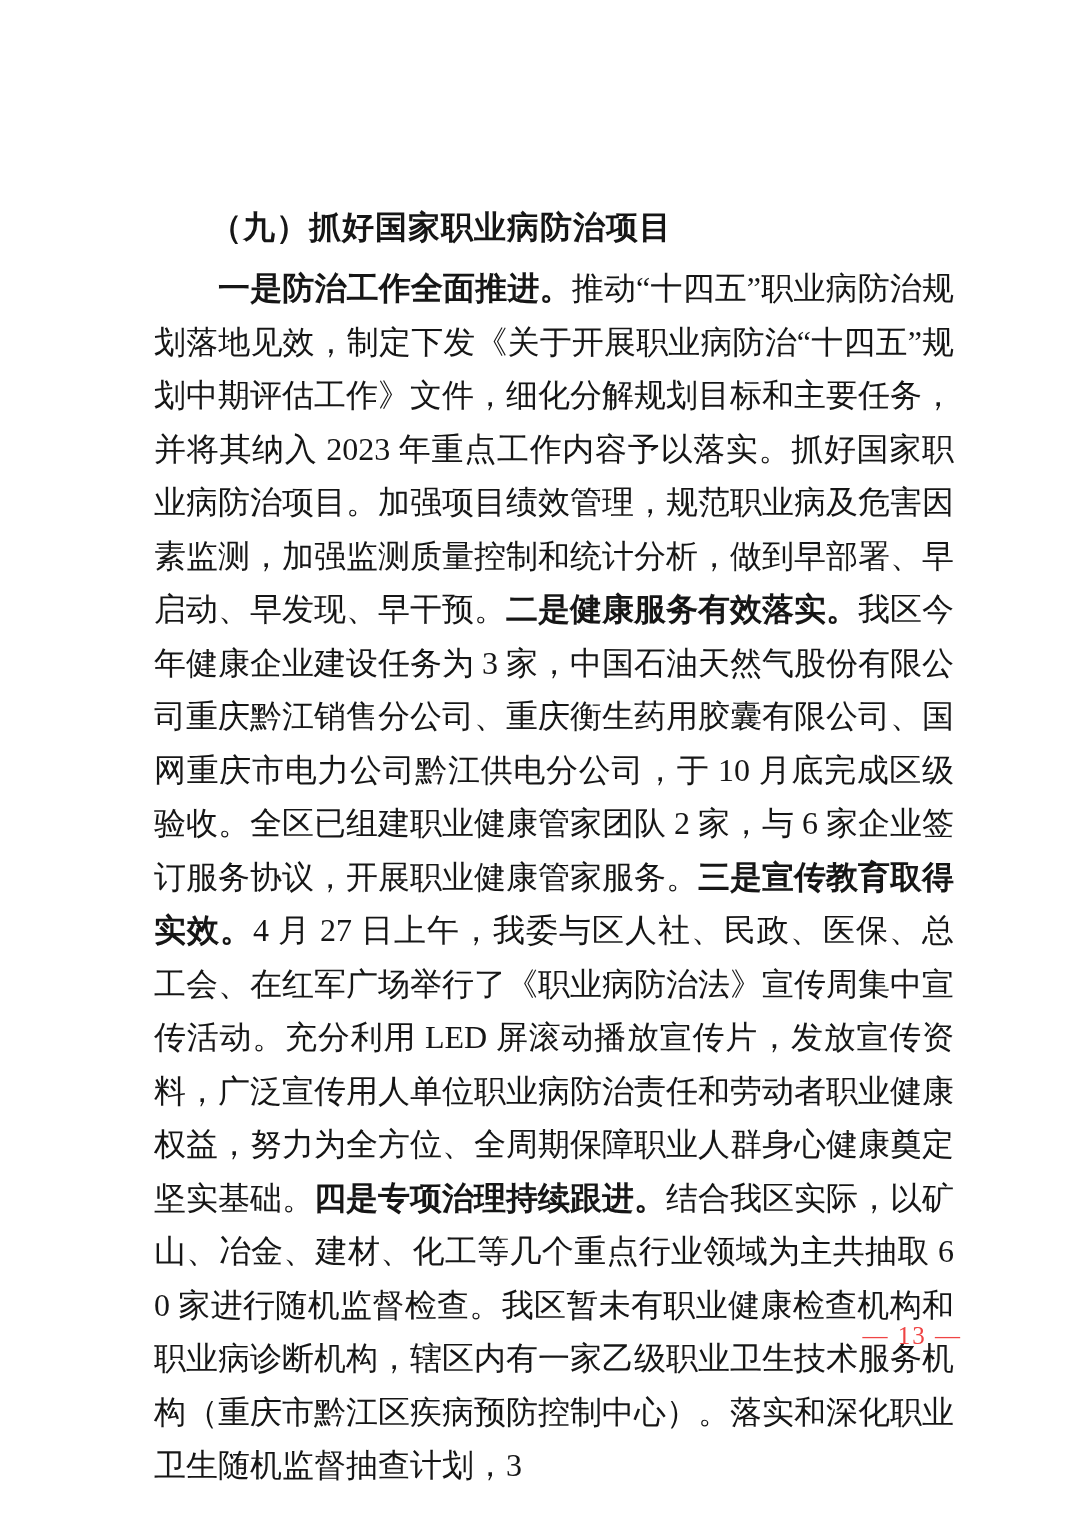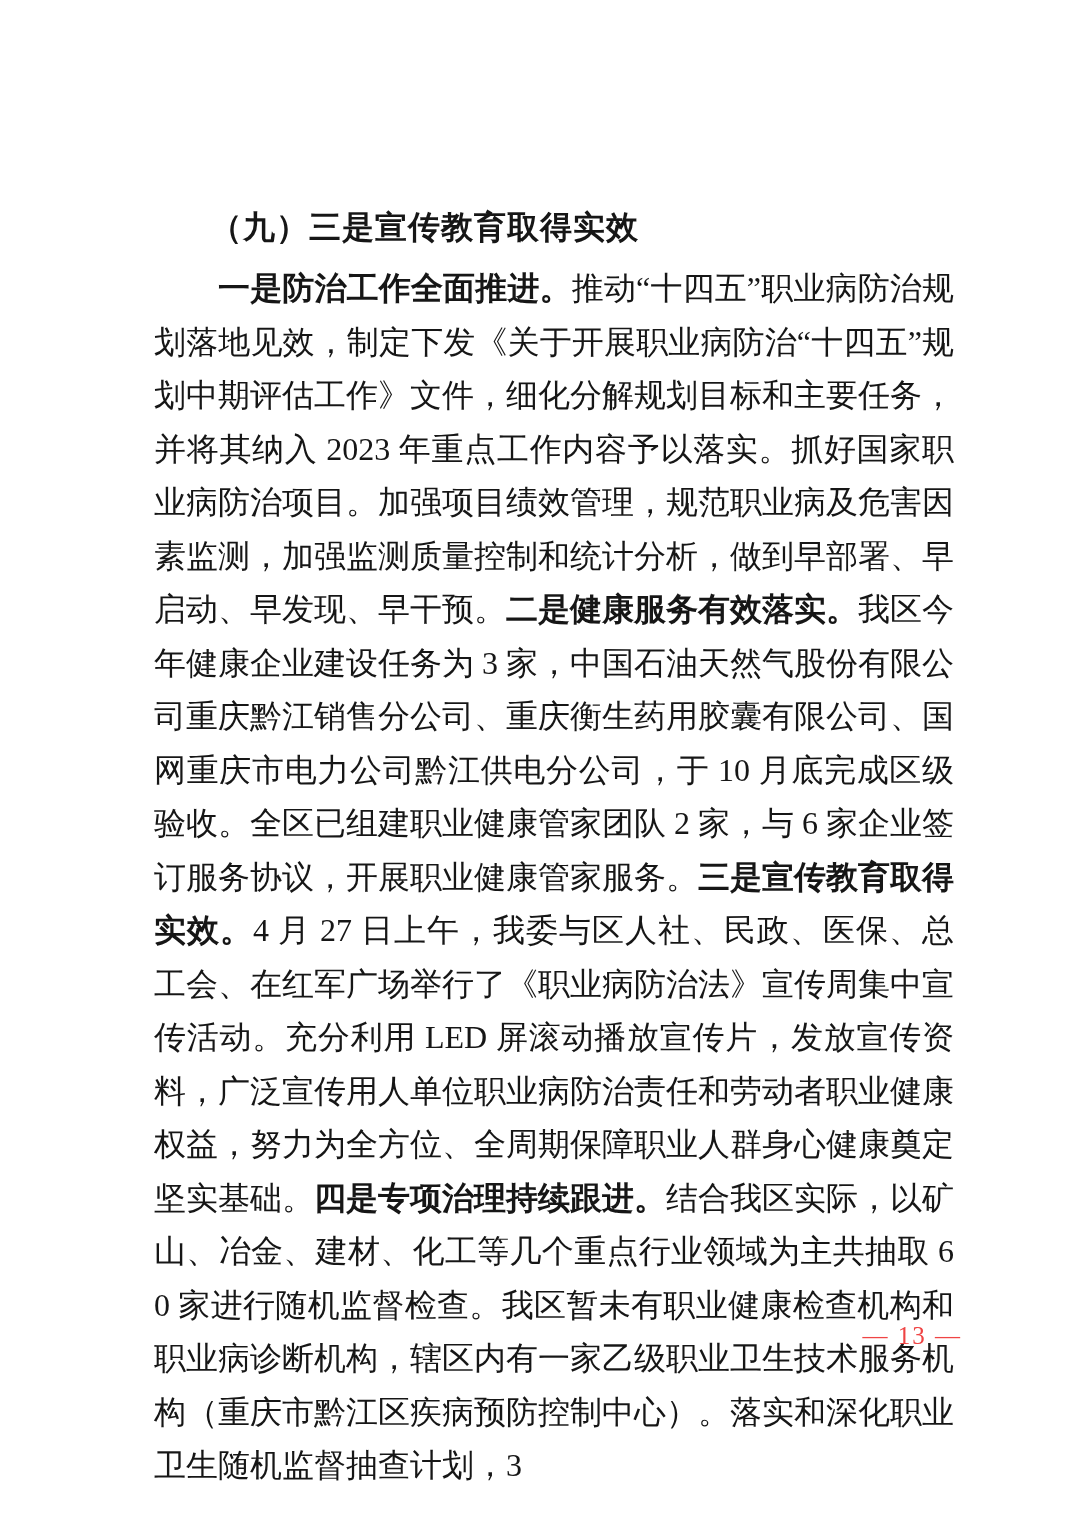--- a/index.html
+++ b/index.html
@@ -51,17 +51,17 @@
     line-height: 40px;
     color: #ef4444;
     letter-spacing: 2px;
   }
 </style>
 </head>
 <body>
 
 <div class="page">
   <div class="content">
-    <h2 class="heading">（九）三是宣传教育取得实效</h2>
+    <h2 class="heading">（九）抓好国家职业病防治项目</h2>
     <p class="body-text"><span class="seg-bold">一是防治工作全面推进。</span><span>推动“十四五”职业病防治规划落地见效，制定下发《关于开展职业病防治“十四五”规划中期评估工作》文件，细化分解规划目标和主要任务，并将其纳入 2023 年重点工作内容予以落实。抓好国家职业病防治项目。加强项目绩效管理，规范职业病及危害因素监测，加强监测质量控制和统计分析，做到早部署、早启动、早发现、早干预。</span><span class="seg-bold">二是健康服务有效落实。</span><span>我区今年健康企业建设任务为 3 家，中国石油天然气股份有限公司重庆黔江销售分公司、重庆衡生药用胶囊有限公司、国网重庆市电力公司黔江供电分公司，于 10 月底完成区级验收。全区已组建职业健康管家团队 2 家，与 6 家企业签订服务协议，开展职业健康管家服务。</span><span class="seg-bold">三是宣传教育取得实效。</span><span>4 月 27 日上午，我委与区人社、民政、医保、总工会、在红军广场举行了《职业病防治法》宣传周集中宣传活动。充分利用 LED 屏滚动播放宣传片，发放宣传资料，广泛宣传用人单位职业病防治责任和劳动者职业健康权益，努力为全方位、全周期保障职业人群身心健康奠定坚实基础。</span><span class="seg-bold">四是专项治理持续跟进。</span><span>结合我区实际，以矿山、冶金、建材、化工等几个重点行业领域为主共抽取 60 家进行随机监督检查。我区暂未有职业健康检查机构和职业病诊断机构，辖区内有一家乙级职业卫生技术服务机构（重庆市黔江区疾病预防控制中心）。落实和深化职业卫生随机监督抽查计划，3</span></p>
   </div>
   <div class="page-number">— 13 —</div>
 </div>
 
 </body></html>

